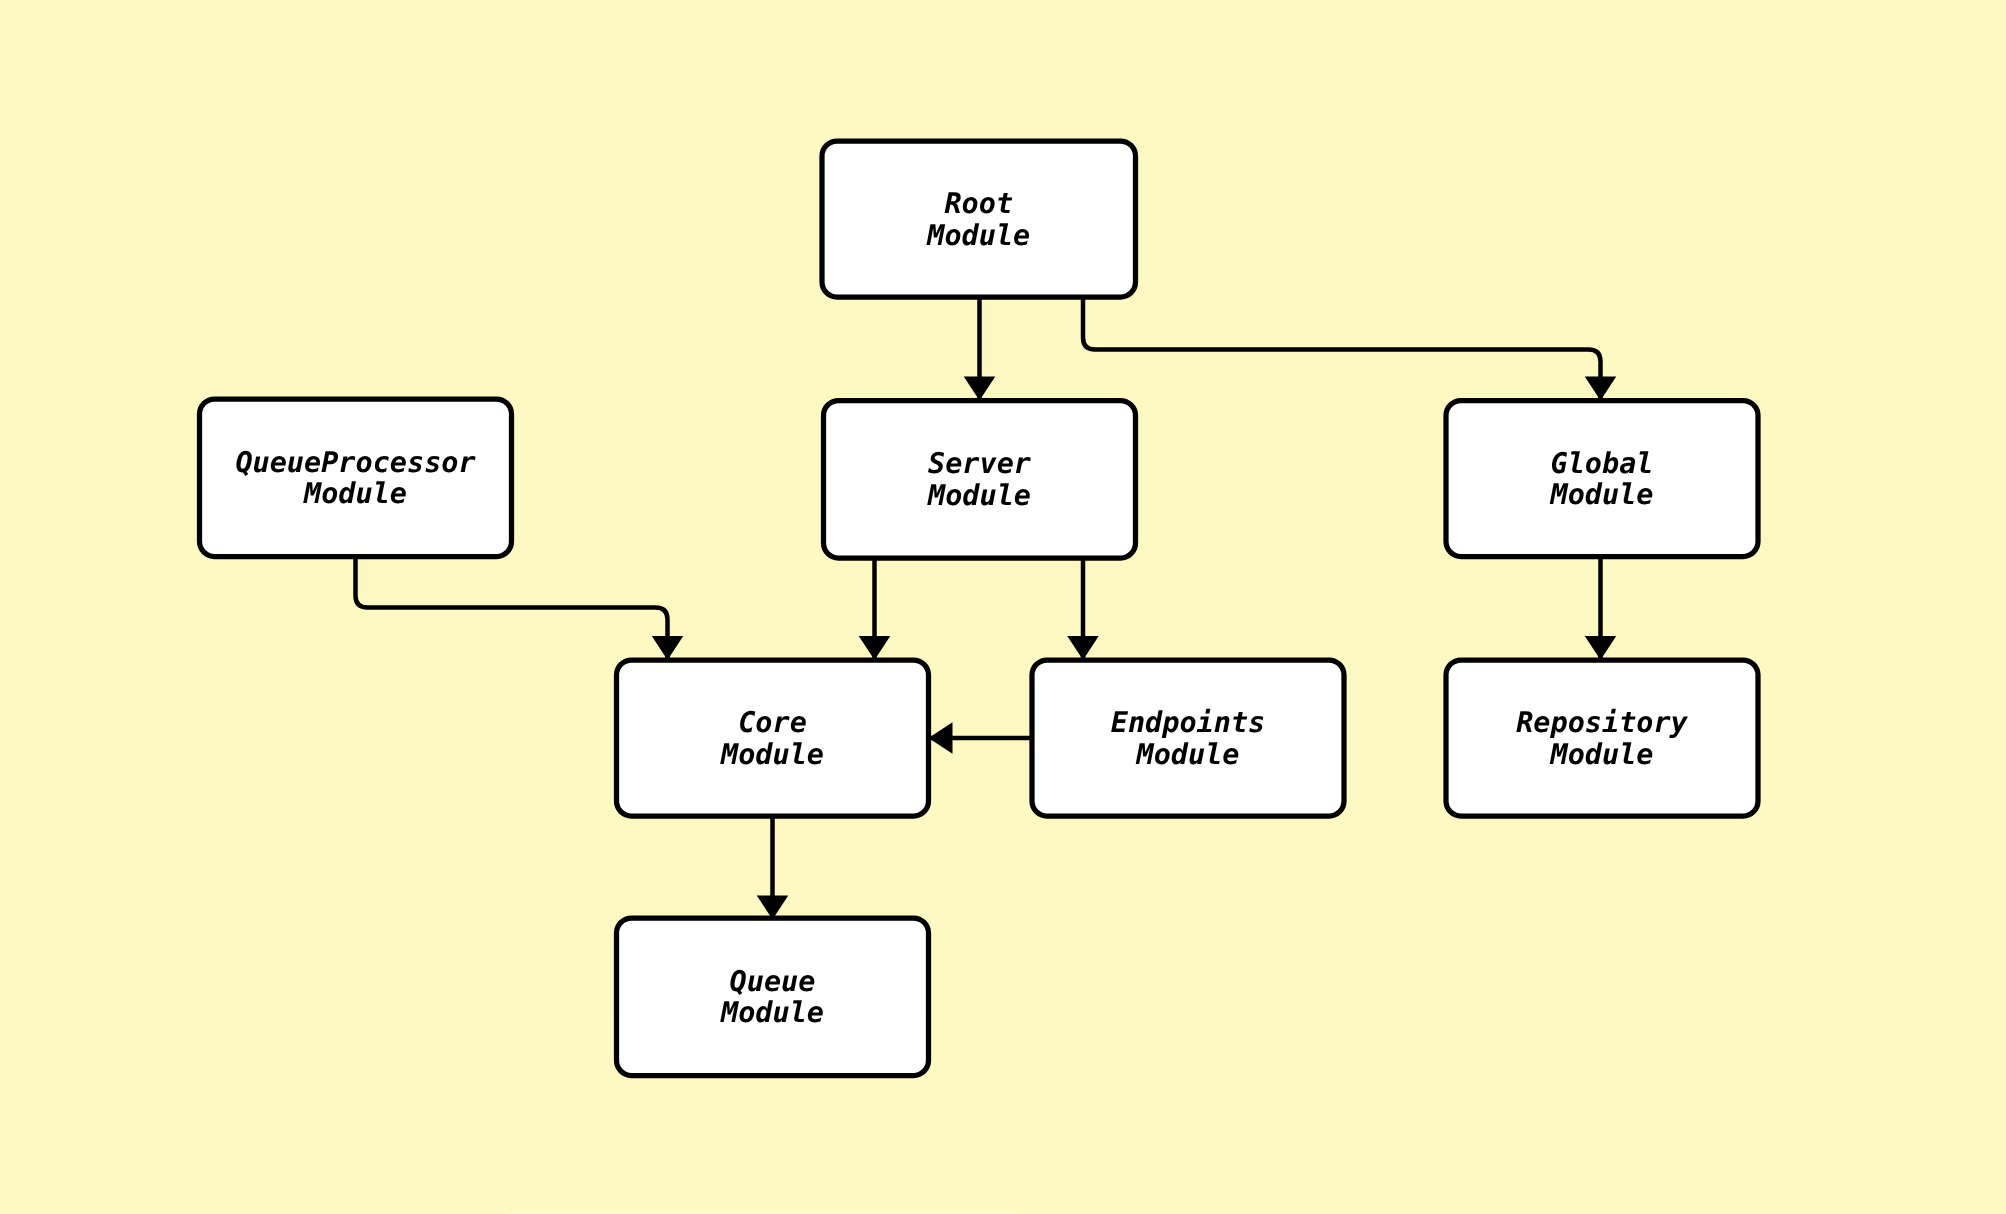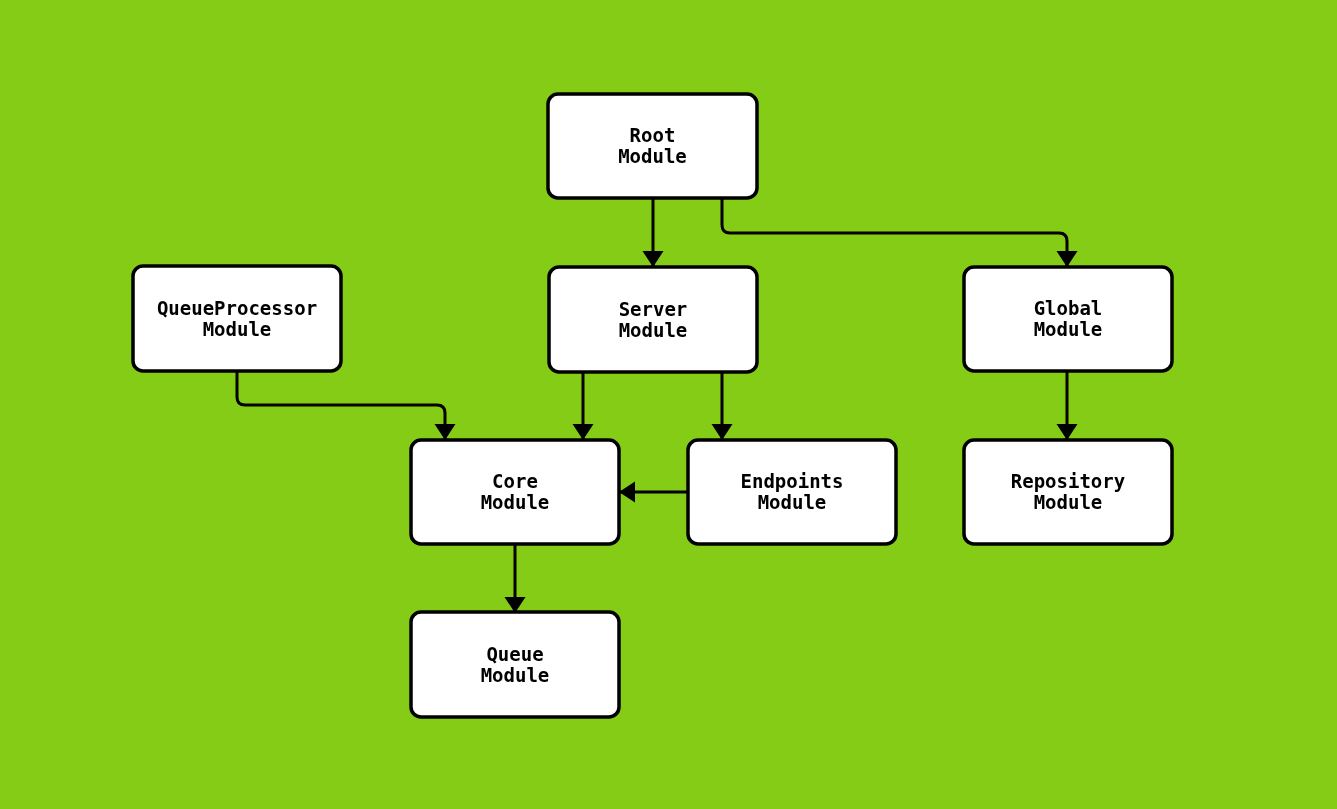--- a/index.html
+++ b/index.html
@@ -4,22 +4,23 @@
 <style>
   html, body {
     margin: 0;
     padding: 0;
     background: #ffffff;
   }
   .canvas {
     position: relative;
     width: 1337px;
     height: 809px;
-    background: #84cc16;
+    background: #fef9c3;
     overflow: hidden;
+    font-style: italic;
   }
   svg {
     display: block;
   }
   .node-box {
     fill: #ffffff;
     stroke: #000000;
     stroke-width: 3.5;
   }
   .node-label {

